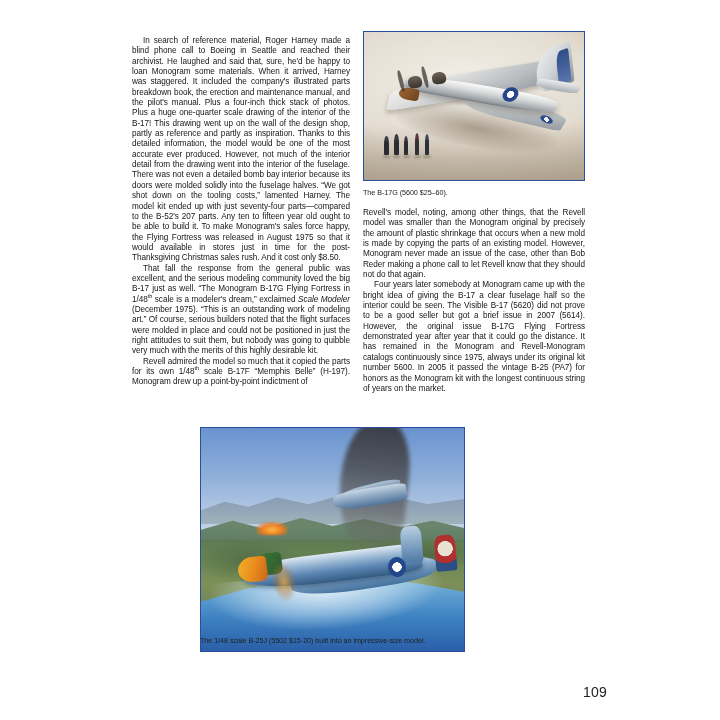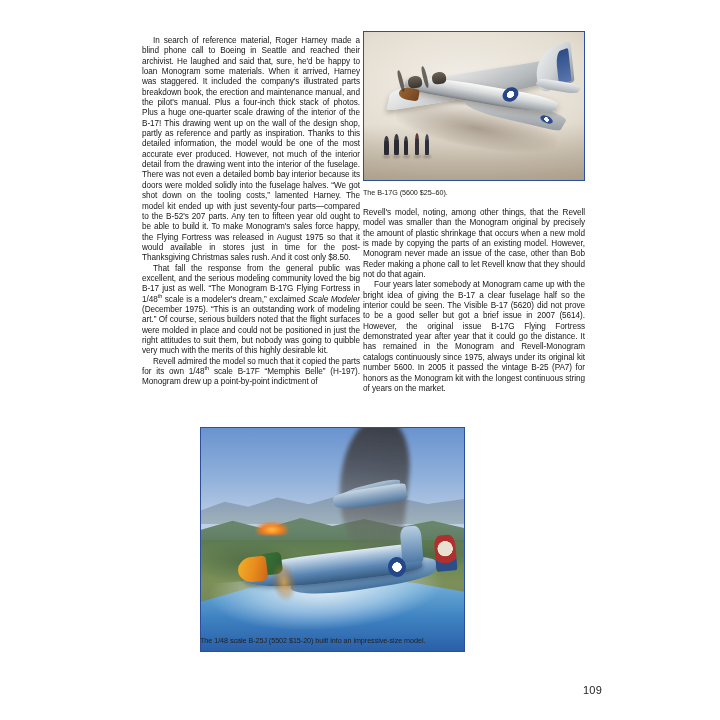--- a/index.html
+++ b/index.html
@@ -32,21 +32,21 @@
     letter-spacing: -0.05px;
     -webkit-font-smoothing: antialiased;
   }
   .col p {
     margin: 0;
     text-indent: 11px;
   }
   .col p.noindent { text-indent: 0; }
 
   #left-col {
-    left: 142px;
+    left: 132px;
     top: 36px;
     width: 218px;
   }
   #right-col-a {
     left: 363px;
     top: 208px;
     width: 222px;
   }
 
   em { font-style: italic; }
@@ -369,21 +369,21 @@
     left: 200px;
     top: 636px;
     width: 300px;
   }
 
   
   #page-number {
     position: absolute;
     left: 583px;
     top: 684px;
-    font-size: 11px;
+    font-size: 14px;
     color: #222;
     letter-spacing: 0.2px;
   }
 </style>
 </head>
 <body>
 
 <div class="page">
 
   <div class="col" id="left-col">

